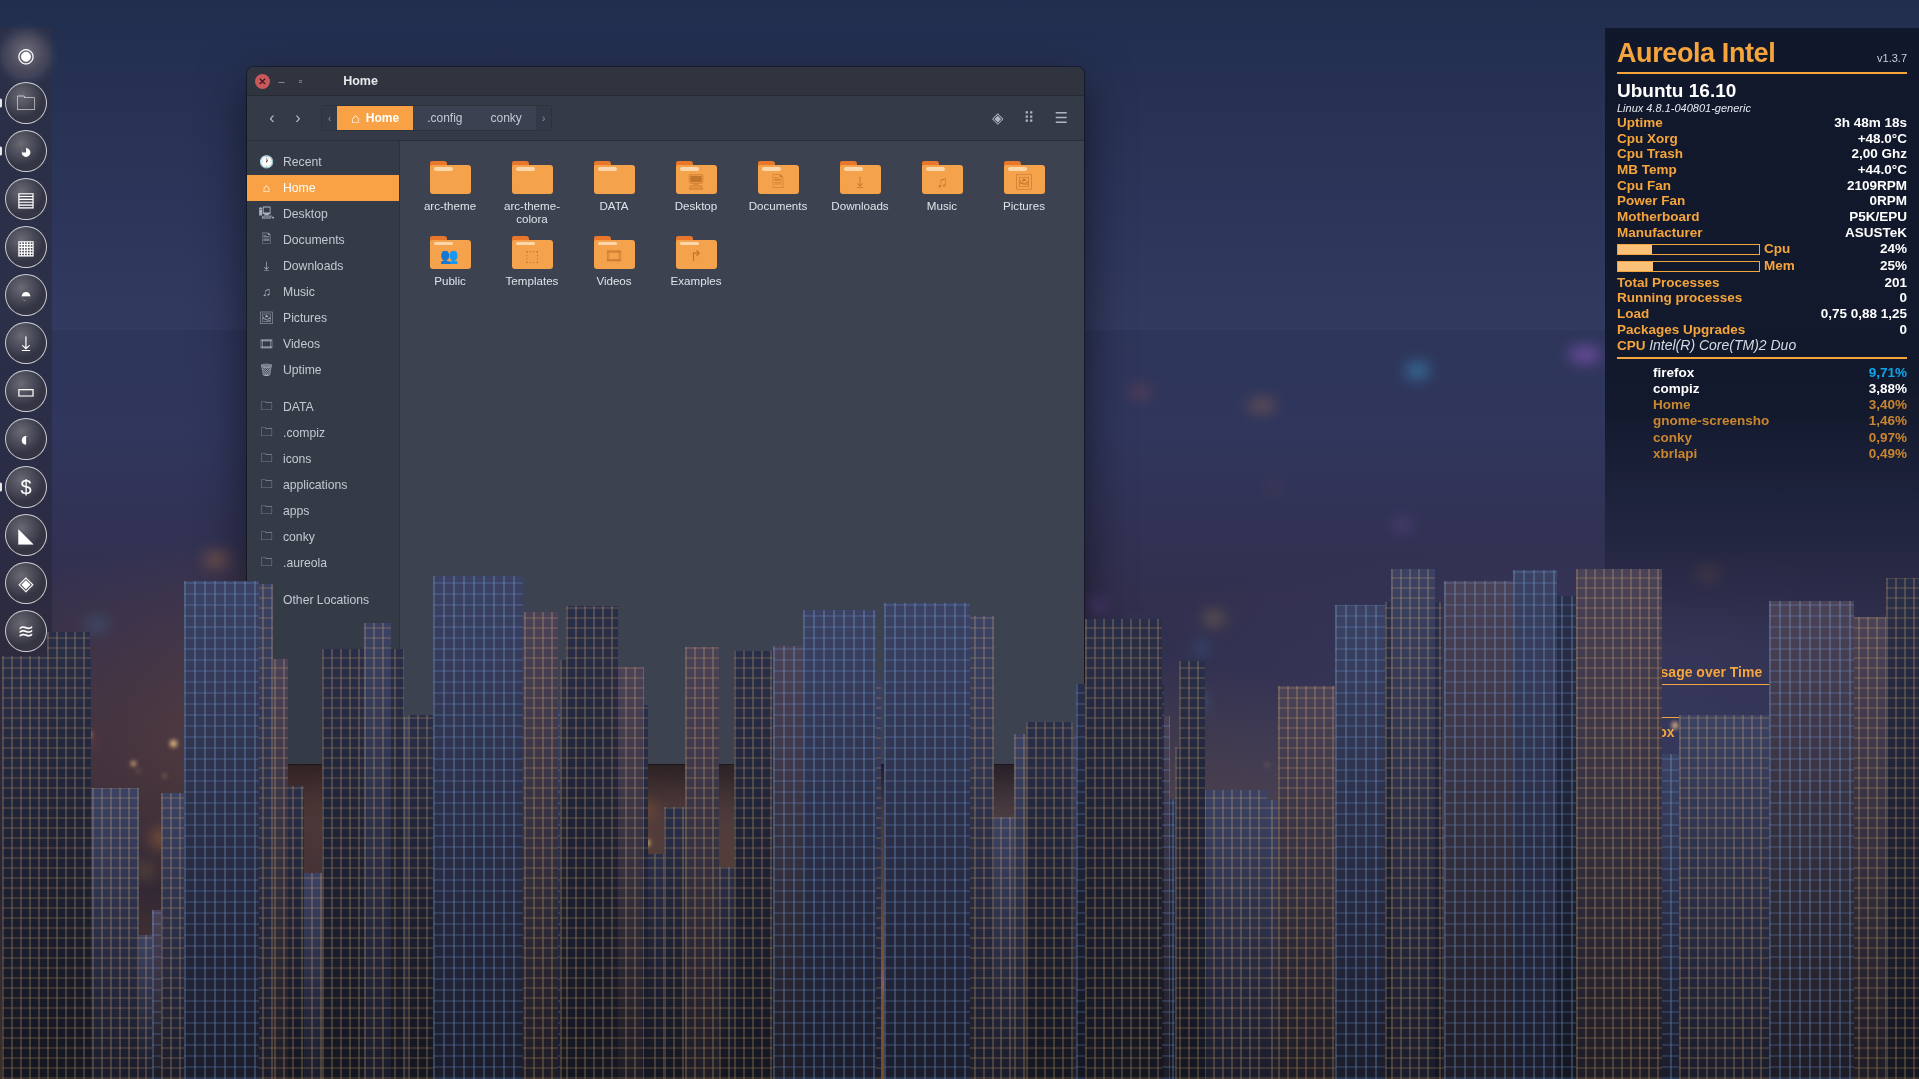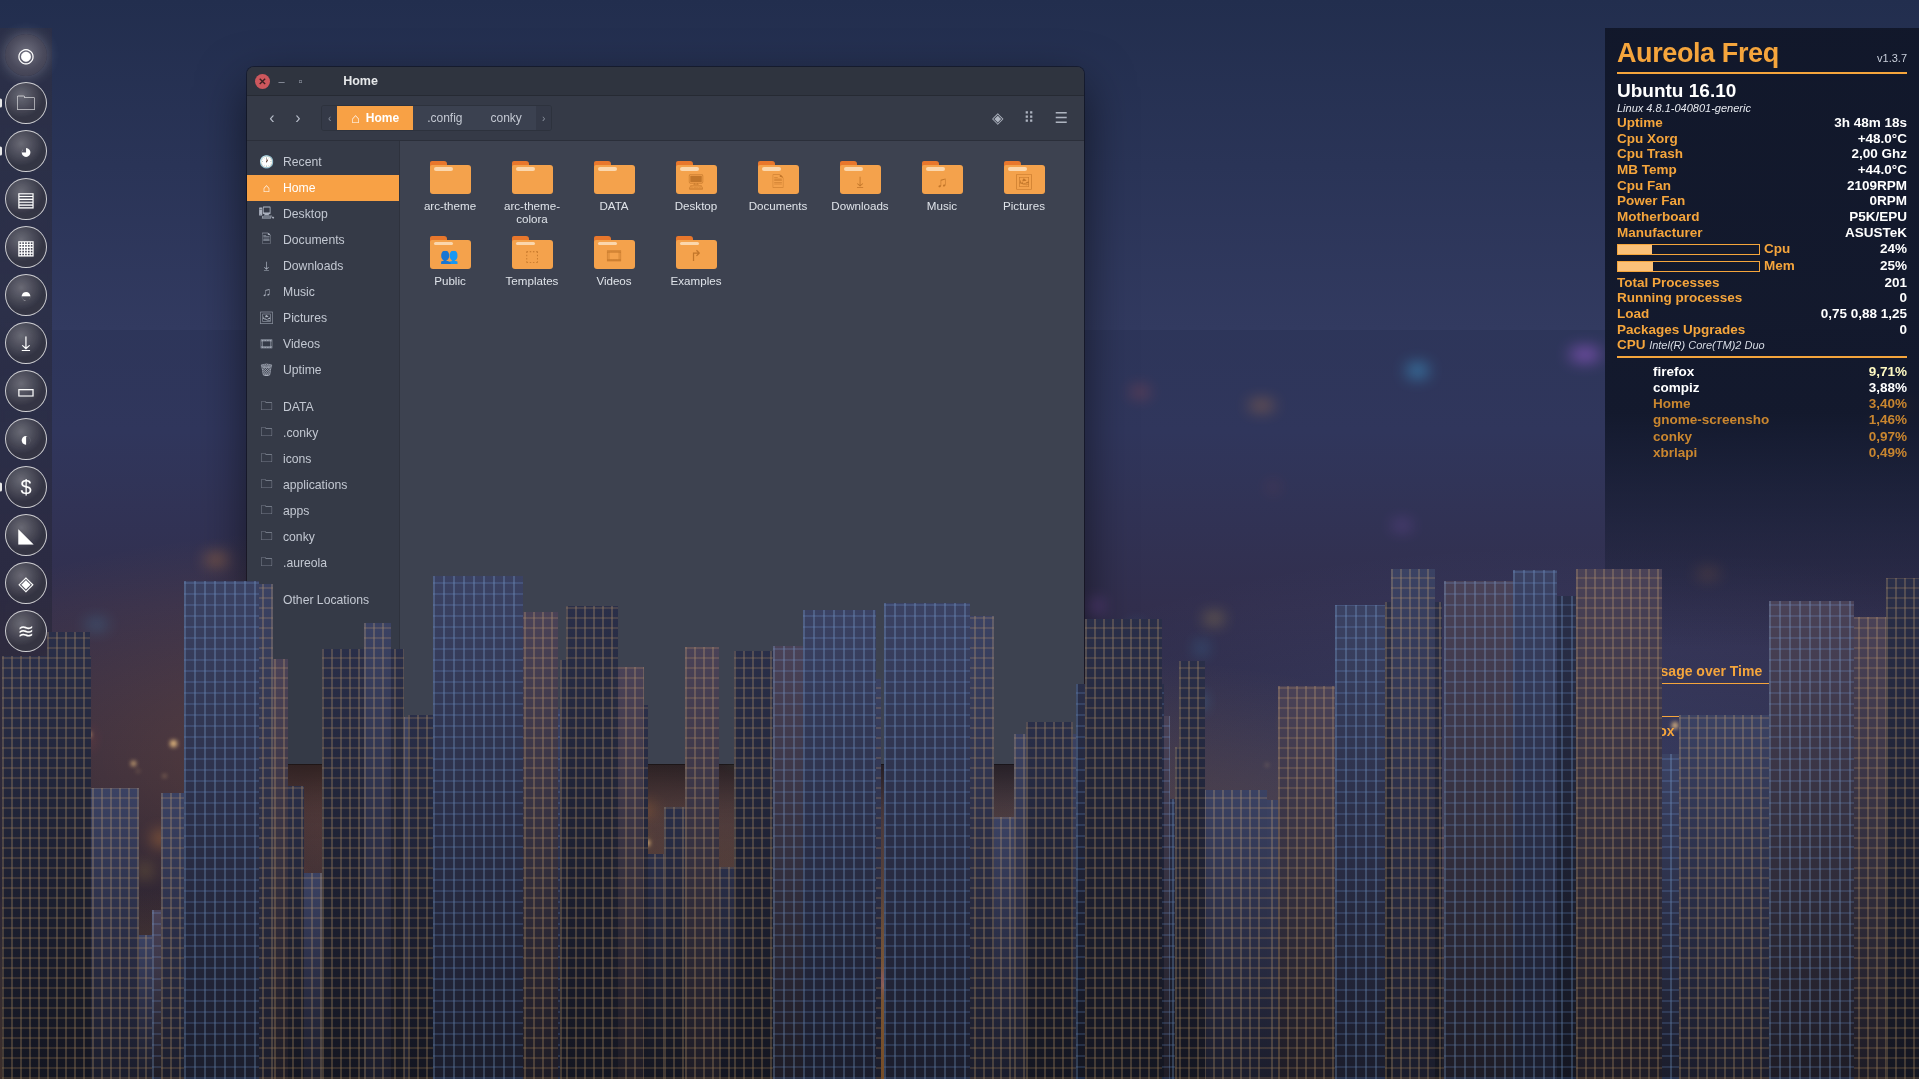--- a/index.html
+++ b/index.html
@@ -134,21 +134,21 @@
   .ck-os { font-size:19px; font-weight:bold; color:#fff; }
   .ck-kernel { font-size:11px; font-style:italic; color:#e7eaf0; margin-bottom:1px; }
   .ck-row { display:flex; justify-content:space-between; align-items:baseline; line-height:1.16; }
   .ck-lbl { color:#f5a53c; font-weight:bold; font-size:13.5px; }
   .ck-val { color:#ffffff; font-weight:bold; font-size:13.5px; }
   .bar-row { display:flex; align-items:center; gap:0; line-height:1.2; margin-top:1px; }
   .bar { width:143px; height:11px; border:1px solid #f5a53c; position:relative; }
   .bar > i { display:block; height:100%; background:#fbc179; }
   .bar-lbl { color:#f5a53c; font-weight:bold; font-size:13.5px; margin-left:4px; }
   .bar-val { margin-left:auto; color:#fff; font-weight:bold; font-size:13.5px; }
-  .ck-cpu-model { font-size:11px; font-style:italic; color:#d5dae3; font-weight:normal; }
+  .ck-cpu-model { font-size:14px; font-style:italic; color:#d5dae3; font-weight:normal; }
   .proc-row { display:flex; justify-content:space-between; line-height:1.2; padding-left:36px; }
   .proc-name, .proc-val { font-weight:bold; font-size:13.5px; }
   .ck-sec-title { color:#f5a53c; font-weight:bold; font-size:14px; margin-top:6px; }
   #cpugraph { height:34px; border:1px solid #f5a53c; margin-top:4px; position:relative; overflow:hidden; }
   #cpugraph .spike { position:absolute; bottom:0; width:3px; background:#ffc9c9; opacity:.85; }
   .ck-status-val { text-align:right; font-weight:bold; font-size:14.5px; color:#fff; margin-top:3px; }
 </style>
 </head>
 <body>
 
@@ -599,21 +599,21 @@
             <span class="sicon">🗑</span>
             <span>Uptime</span>
           </div>
           <div class="side-gap"></div>
           <div class="side-item">
             <span class="sicon">🗀</span>
             <span>DATA</span>
           </div>
           <div class="side-item">
             <span class="sicon">🗀</span>
-            <span>.conky</span>
+            <span>.compiz</span>
           </div>
           <div class="side-item">
             <span class="sicon">🗀</span>
             <span>icons</span>
           </div>
           <div class="side-item">
             <span class="sicon">🗀</span>
             <span>applications</span>
           </div>
           <div class="side-item">
@@ -742,21 +742,21 @@
           </div>
         </div>
     </div>
   </div>
 
   <div id="conky">
     <div class="cbg"></div>
     <div class="inner">
       <div>
         <span class="ck-ver">v1.3.7</span>
-        <span class="ck-title">Aureola Freq</span>
+        <span class="ck-title">Aureola Intel</span>
       </div>
       <div class="ck-rule"></div>
       <div class="ck-os">Ubuntu 16.10</div>
       <div class="ck-kernel">Linux 4.8.1-040801-generic</div>
       <div id="ck-stats">
           <div class="ck-row">
             <span class="ck-lbl">Uptime</span>
             <span class="ck-val">3h 48m 18s</span>
           </div>
           <div class="ck-row">
@@ -823,21 +823,21 @@
           </div>
         </div>
       <div class="ck-row">
         <span><span class="ck-lbl">CPU</span>
         <span class="ck-cpu-model">Intel(R) Core(TM)2 Duo</span></span>
       </div>
       <div class="ck-rule"></div>
       <div id="ck-procs">
           <div class="proc-row">
             <span class="proc-name" style="color: rgb(255, 255, 255);">firefox</span>
-            <span class="proc-val" style="color: #fef9c3;">9,71%</span>
+            <span class="proc-val" style="color: #0ea5e9;">9,71%</span>
           </div>
           <div class="proc-row">
             <span class="proc-name" style="color: rgb(255, 255, 255);">compiz</span>
             <span class="proc-val" style="color: rgb(255, 255, 255);">3,88%</span>
           </div>
           <div class="proc-row">
             <span class="proc-name" style="color: rgb(201, 134, 47);">Home</span>
             <span class="proc-val" style="color: rgb(201, 134, 47);">3,40%</span>
           </div>
           <div class="proc-row">

